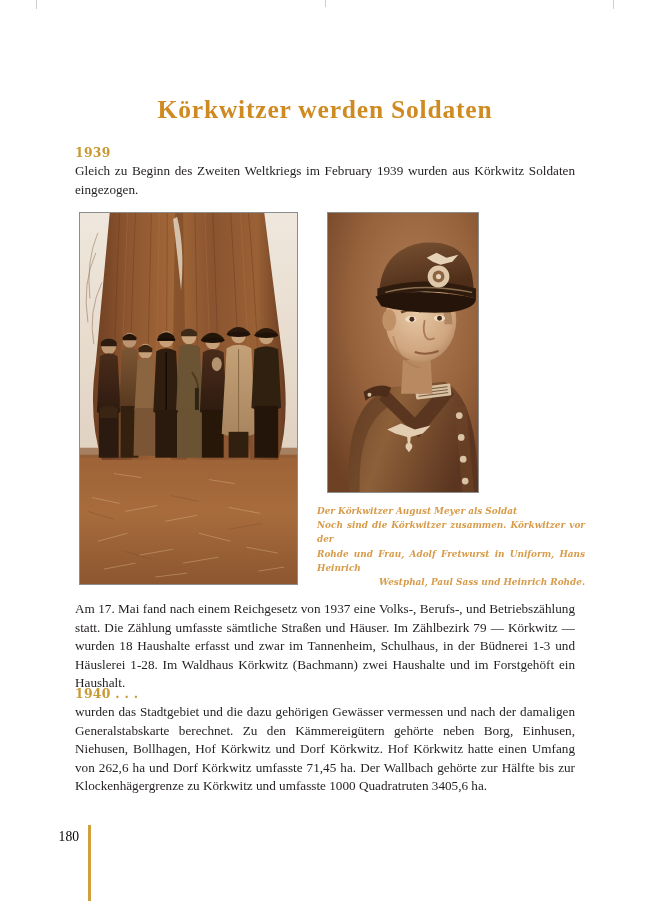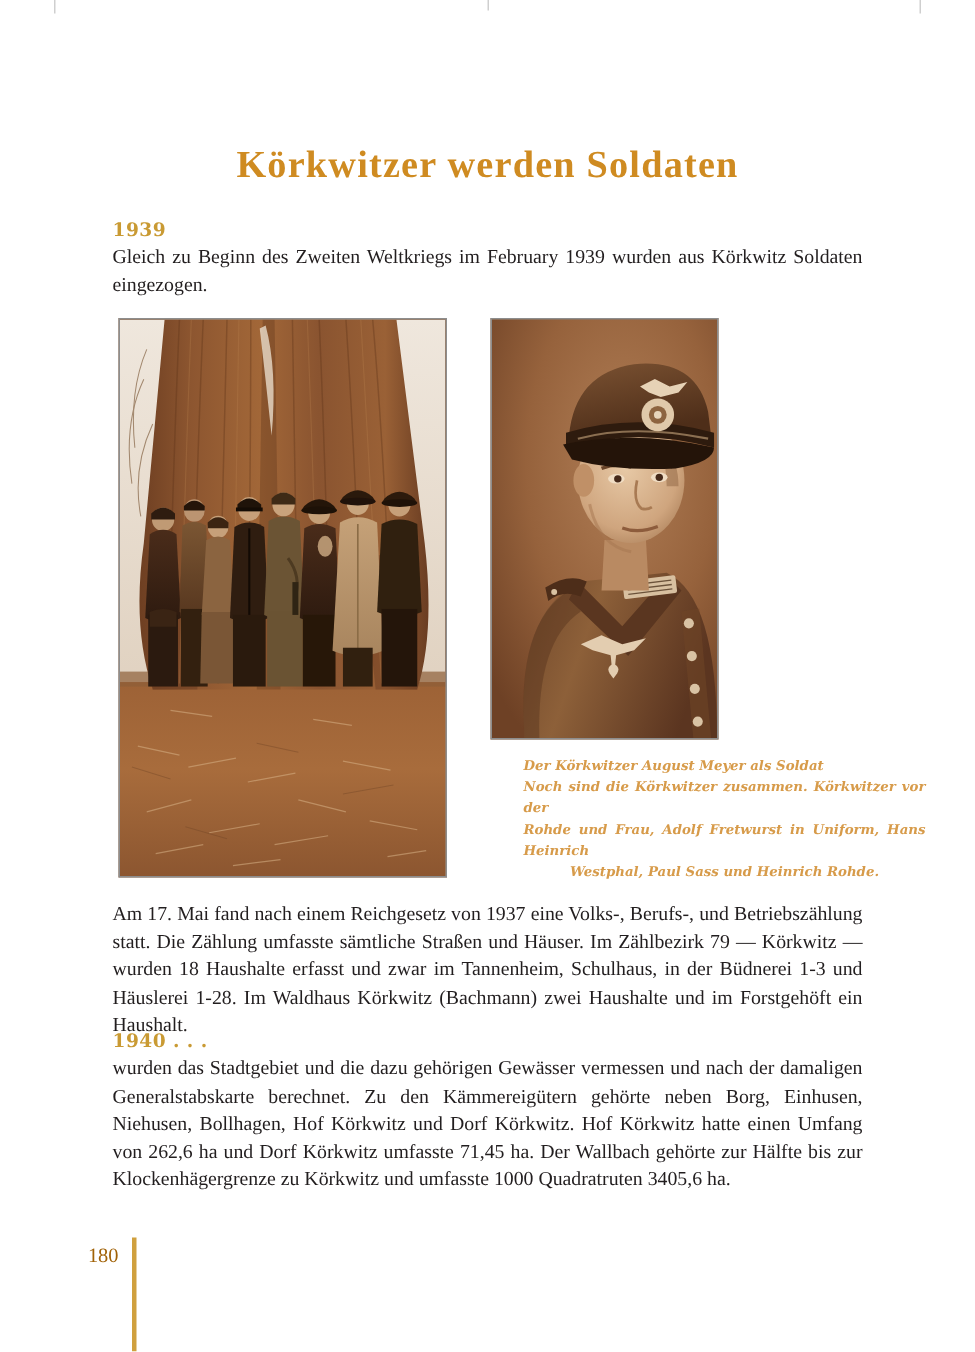--- a/index.html
+++ b/index.html
@@ -112,35 +112,34 @@
     top: 504px;
     width: 268px;
     font-family: "DejaVu Serif", "Liberation Serif", serif;
     font-style: italic;
     font-weight: bold;
     font-size: 8.9px;
     line-height: 14.2px;
     color: #d79b4a;
     text-align: justify;
     text-justify: inter-word;
-    margin-left: 32px;
   }
   #caption .cap-line { display: block; }
   #caption .cap-first { text-align: left; }
-  #caption .cap-last { text-align: center; }
+  #caption .cap-last { text-align: right; }
 
   
   #folio {
     position: absolute;
     left: 45px;
     top: 829px;
     width: 34px;
     text-align: right;
     font-size: 13.6px;
-    color: #a16207;
+    color: #000000;
     line-height: 16px;
   }
   #folio-rule {
     position: absolute;
     left: 88px;
     top: 825px;
     width: 2.6px;
     height: 76px;
     background: #d0a03e;
   }

